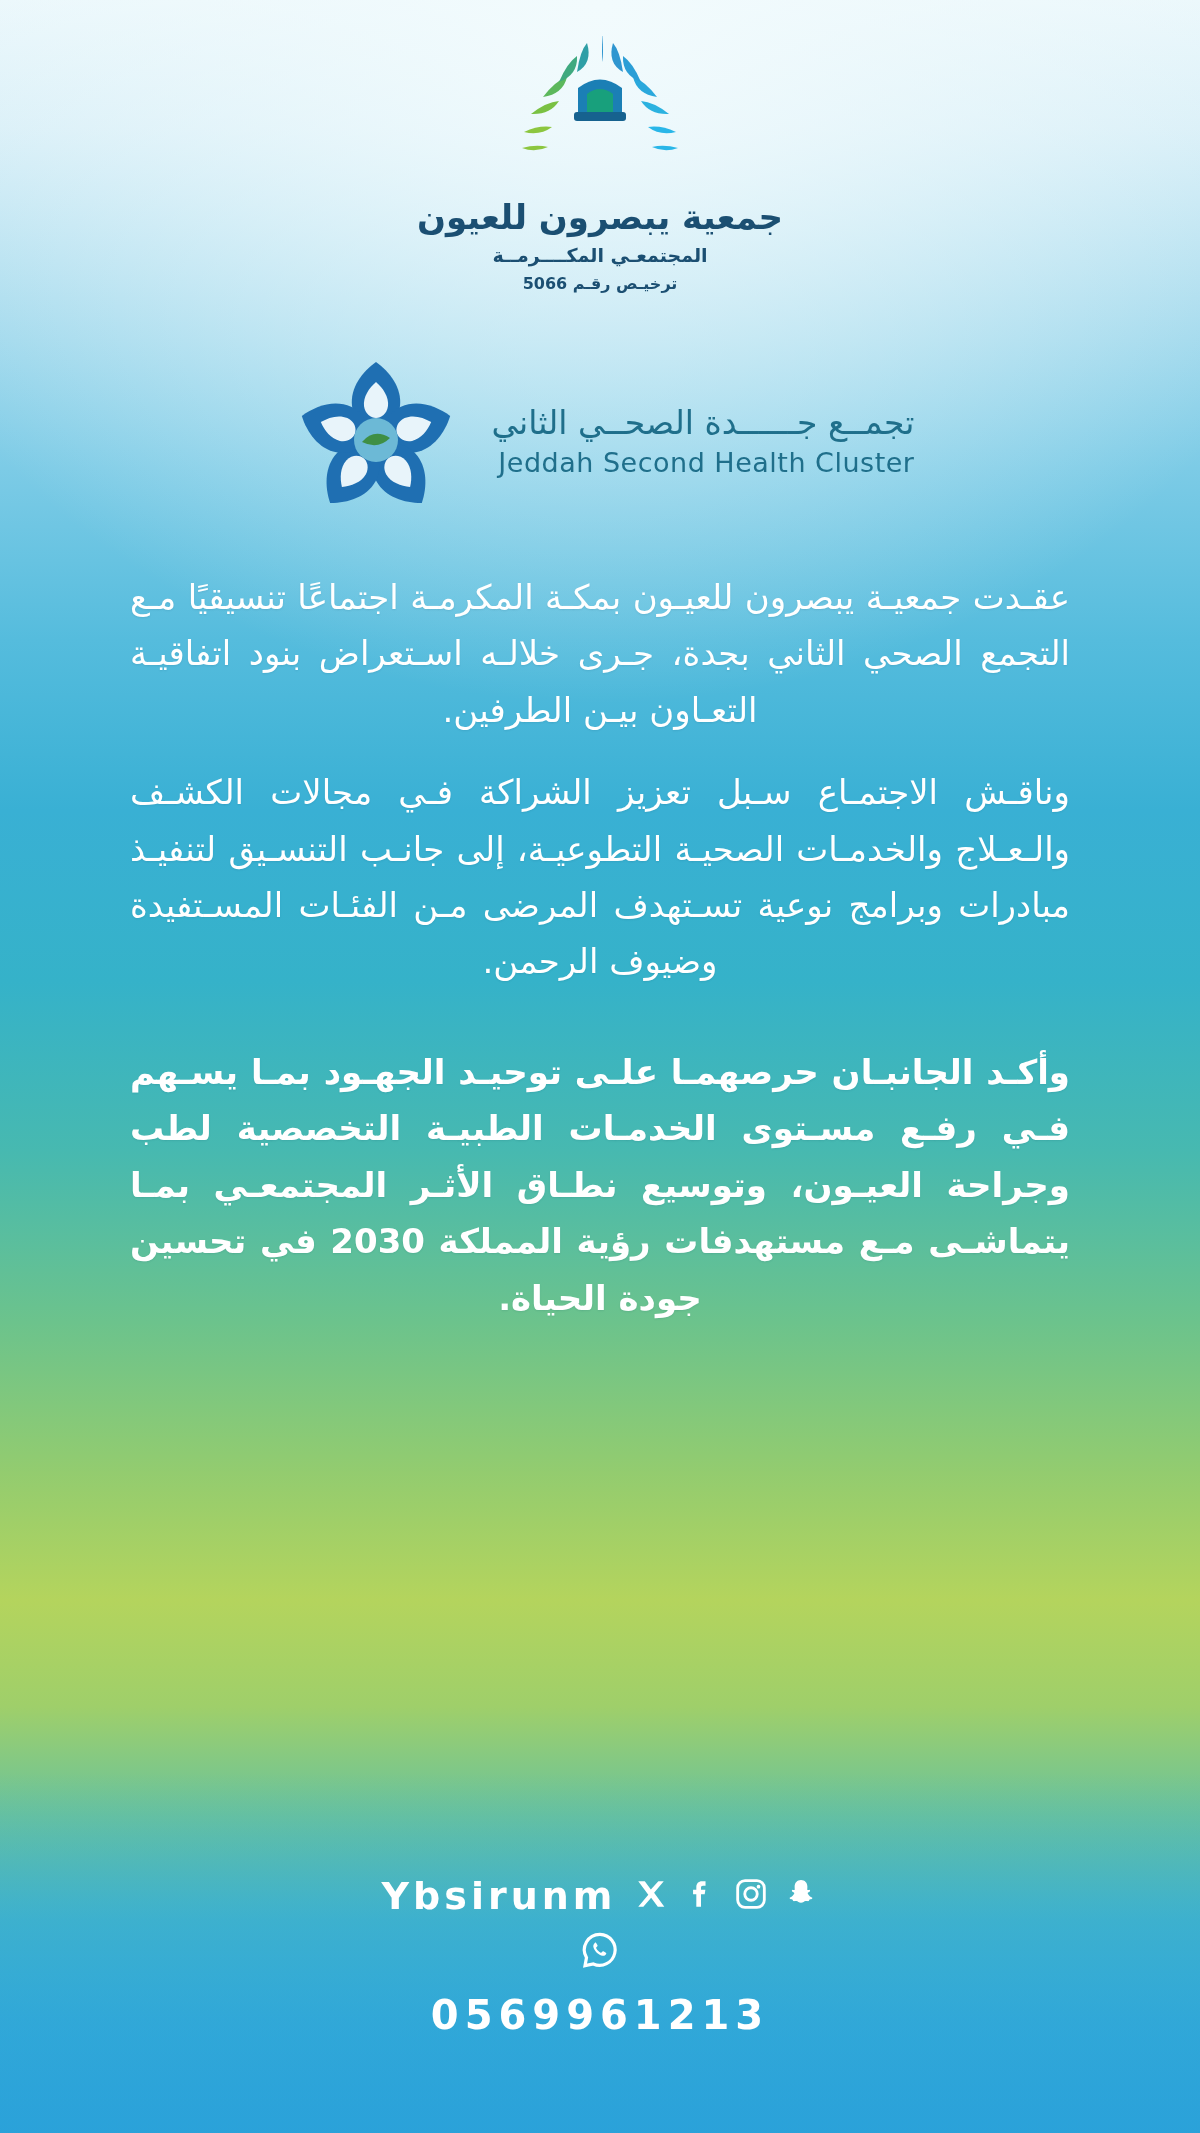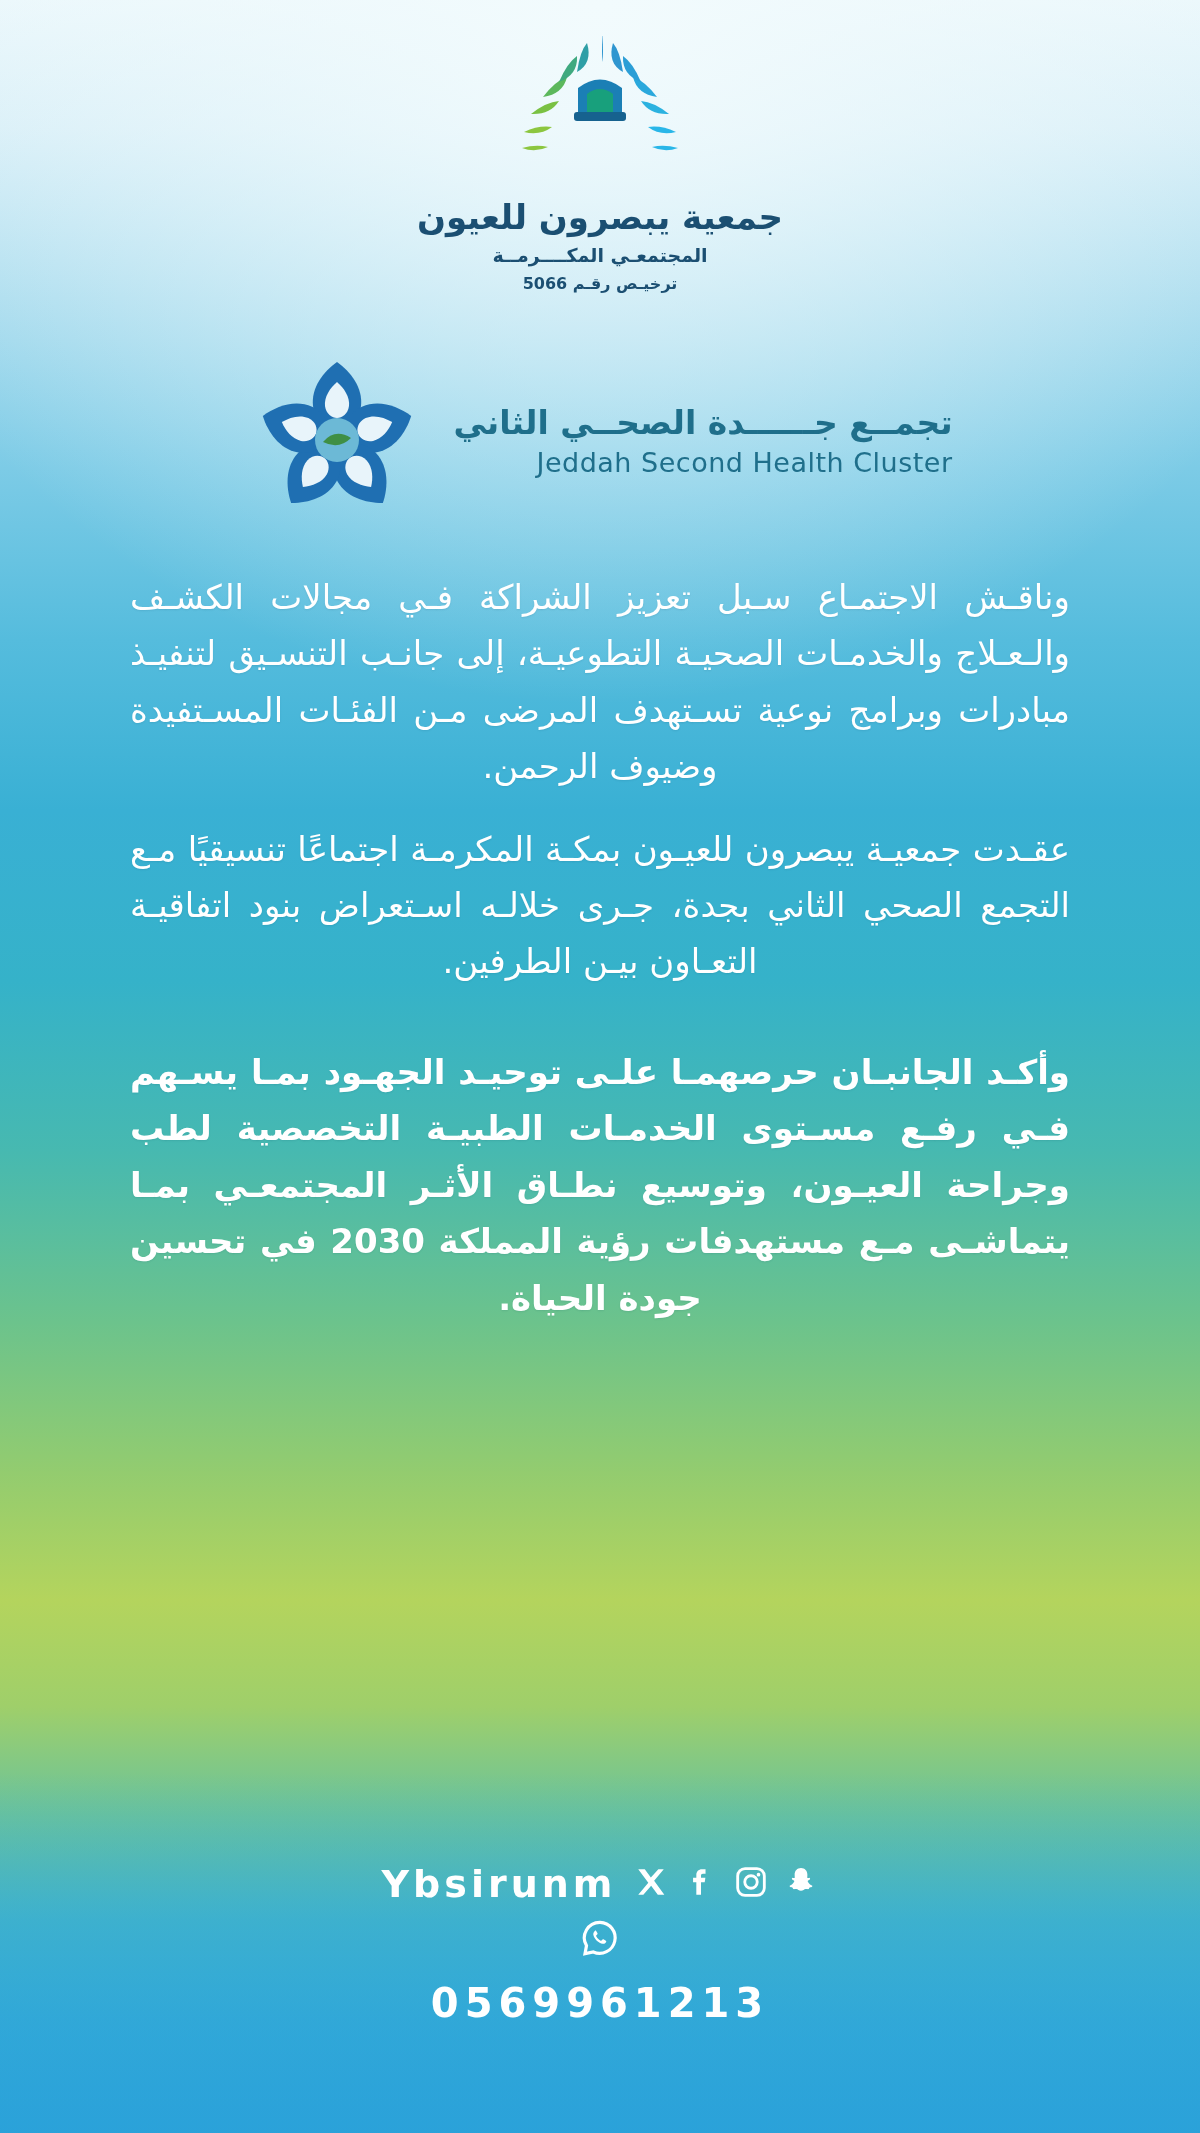--- a/index.html
+++ b/index.html
@@ -87,21 +87,21 @@
     display: flex;
     flex-direction: row-reverse;
     align-items: center;
     justify-content: center;
     gap: 26px;
   }
   .cluster-mark { width: 180px; height: 170px; flex: 0 0 auto; }
   .cluster-text { text-align: right; }
   .cluster-ar {
     font-size: 33px;
-    font-weight: bold;
+    font-weight: normal;
     color: #1f6f8b;
     letter-spacing: 2px;
     line-height: 1.25;
   }
   .cluster-en {
     font-size: 27px;
     color: #1f6f8b;
     direction: ltr;
     letter-spacing: 0.5px;
     margin-top: 4px;
@@ -131,21 +131,21 @@
     margin: 0 0 26px 0;
     color: #ffffff;
     text-shadow: 0 1px 2px rgba(0,60,90,0.10);
   }
   .para.gap-before { margin-top: 54px; font-weight: bold; }
 
   
   .footer {
     position: absolute;
     left: 0; right: 0;
-    bottom: 107px;
+    bottom: 95px;
     z-index: 3;
     text-align: center;
     color: #ffffff;
   }
   .social-row {
     display: flex;
     flex-direction: row-reverse;
     align-items: center;
     justify-content: center;
     gap: 18px;
@@ -256,22 +256,22 @@
           </g>
         </svg>
       </div>
       <div class="cluster-text">
         <div class="cluster-ar">تجمــع جــــــدة الصحــي الثاني</div>
         <div class="cluster-en">Jeddah Second Health Cluster</div>
       </div>
     </div>
 
     <div class="article">
+      <p class="para">عقـدت جمعيـة يبصرون للعيـون بمكـة المكرمـة اجتماعًا تنسيقيًا مـع التجمع الصحي الثاني بجدة، جـرى خلالـه اسـتعراض بنود اتفاقيـة التعـاون بيـن الطرفين.</p>
       <p class="para">وناقـش الاجتمـاع سـبل تعزيز الشراكة فـي مجالات الكشـف والـعـلاج والخدمـات الصحيـة التطوعيـة، إلى جانـب التنسـيق لتنفيـذ مبادرات وبرامج نوعية تسـتهدف المرضى مـن الفئـات المسـتفيدة وضيوف الرحمن.</p>
-      <p class="para">عقـدت جمعيـة يبصرون للعيـون بمكـة المكرمـة اجتماعًا تنسيقيًا مـع التجمع الصحي الثاني بجدة، جـرى خلالـه اسـتعراض بنود اتفاقيـة التعـاون بيـن الطرفين.</p>
       <p class="para gap-before">وأكـد الجانبـان حرصهمـا علـى توحيـد الجهـود بمـا يسـهم فـي رفـع مسـتوى الخدمـات الطبيـة التخصصية لطب وجراحة العيـون، وتوسيع نطـاق الأثـر المجتمعـي بمـا يتماشـى مـع مستهدفات رؤية المملكة 2030 في تحسين جودة الحياة.</p>
     </div>
 
   </div>
 
   <div class="footer">
     <div class="social-row">
       <div class="icons">
         <span class="ico">
           <svg width="34" height="34" viewBox="0 0 24 24" fill="#ffffff" xmlns="http://www.w3.org/2000/svg">

